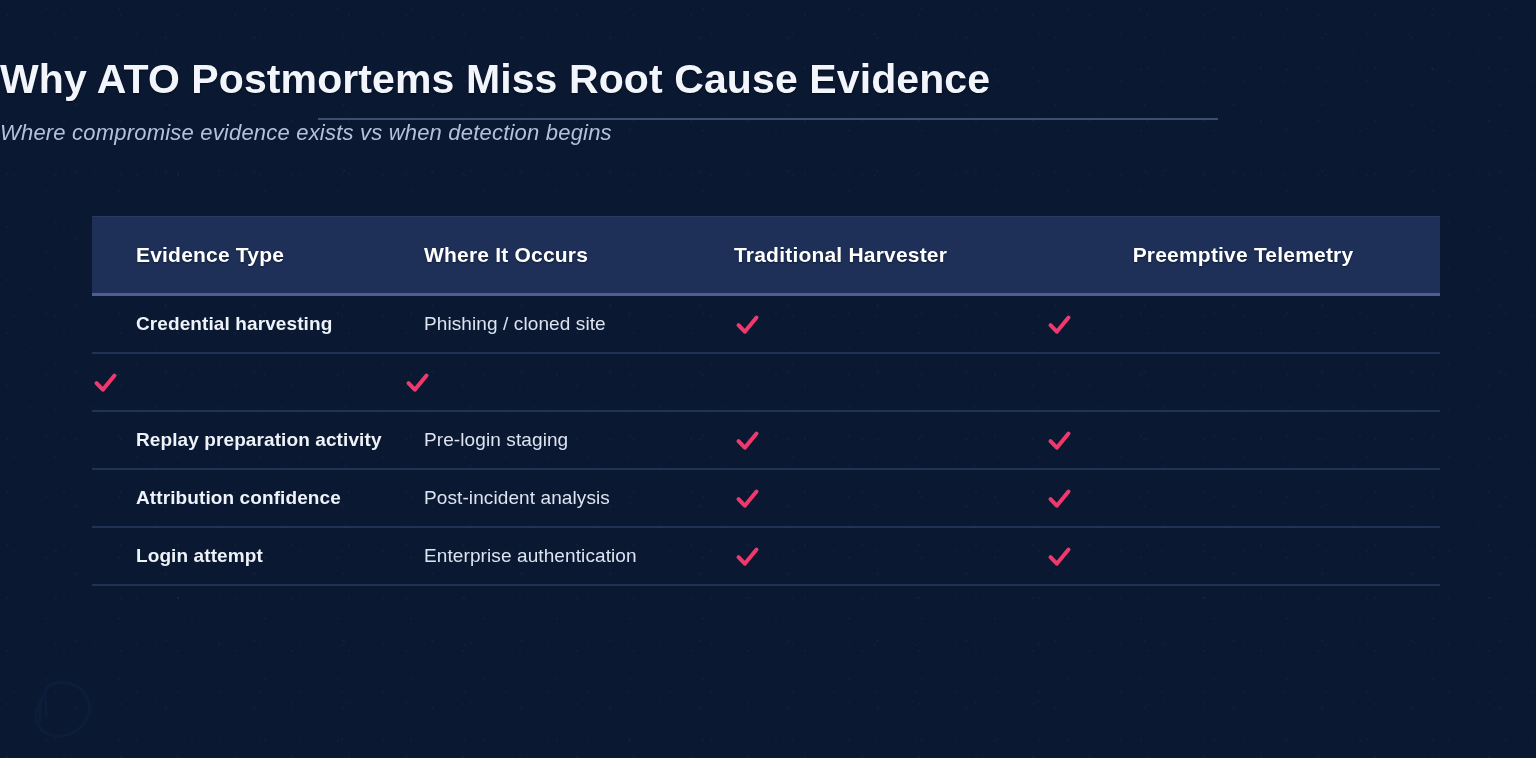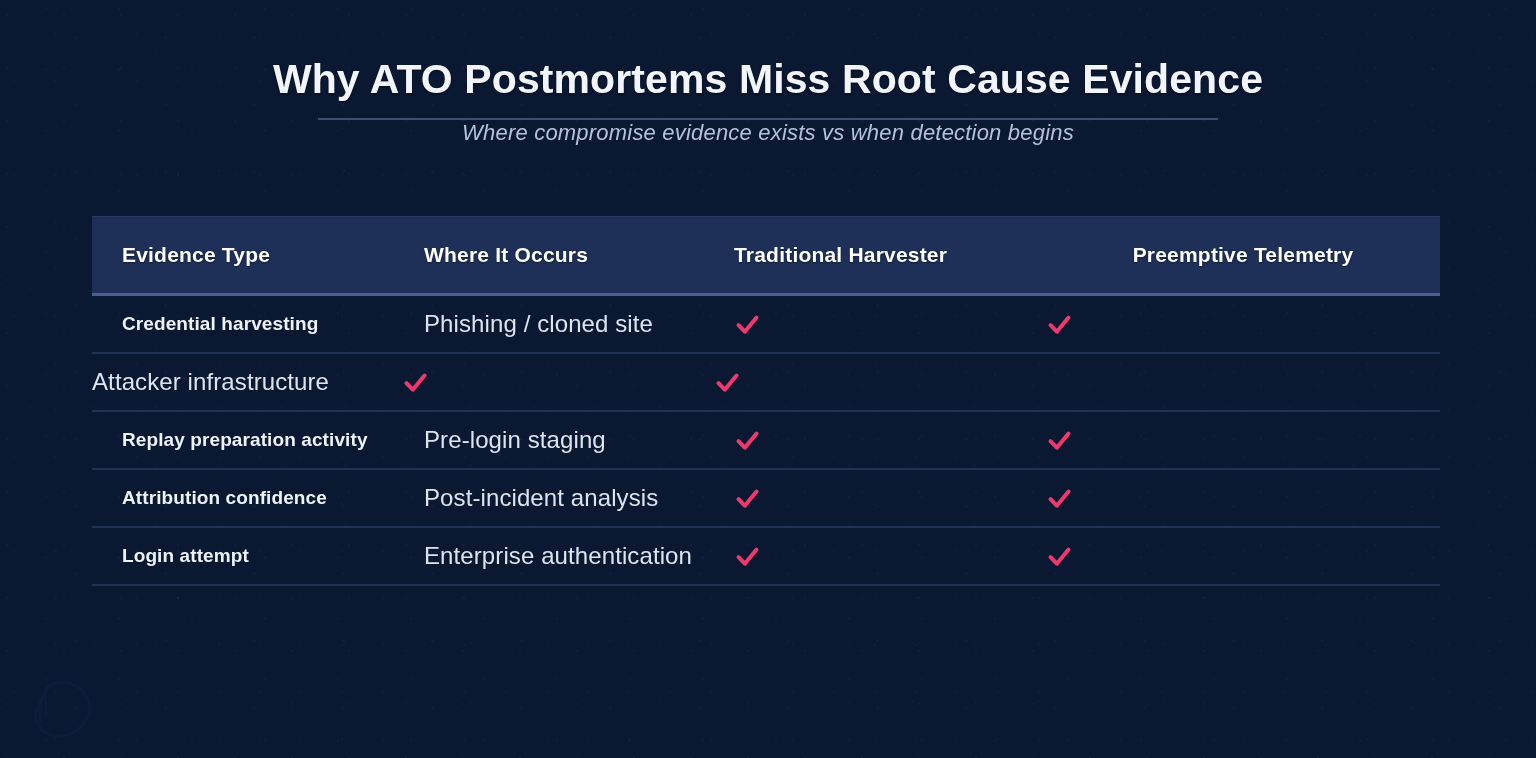--- a/index.html
+++ b/index.html
@@ -47,21 +47,21 @@
   .page{
     position:relative;
     width:1536px;
     height:758px;
     z-index:2;
   }
 
   
   .titlewrap{
     padding-top:58px;
-    text-align:center;
+    text-align:left;
   }
 
   .title{
     font-size:41px;
     font-weight:bold;
     color:#f2f5fb;
     letter-spacing:.1px;
     line-height:1.06;
     font-stretch:condensed;
     text-shadow:0 1px 2px rgba(0,0,0,.45);
@@ -99,21 +99,21 @@
     height:80px;
     border-bottom:3px solid #4a6092;
     box-shadow:0 1px 0 rgba(255,255,255,.05) inset;
   }
 
   .tbody-row{
     height:58px;
     border-bottom:2px solid #213354;
   }
 
-  .c1{ width:332px; padding-left:30px; }
+  .c1{ width:332px; padding-left:44px; }
   .c2{ width:310px; }
   .c3{ width:312px; }
   .c4{ width:auto; flex:1;text-align:center; }
 
   .th{
     font-size:21px;
     font-weight:bold;
     color:#ffffff;
     letter-spacing:.2px;
     font-stretch:condensed;
@@ -122,21 +122,21 @@
 
   .cell-strong{
     font-size:19px;
     font-weight:bold;
     color:#eef2f9;
     letter-spacing:.1px;
     font-stretch:condensed;
   }
 
   .cell-plain{
-    font-size:24px;
+    font-size:19px;
     font-weight:normal;
     color:#dde4f0;
     letter-spacing:.1px;
     font-stretch:condensed;
   }
 
   .status{
     display:flex;
     align-items:center;
     gap:13px;
@@ -205,21 +205,20 @@
               <span class="icon">
                 <svg viewBox="0 0 24 24" aria-hidden="true">
                   <path d="M4 12.6 L9.6 18.4 L20 5.8" fill="none" stroke="#f0386c" stroke-width="3.6" stroke-linecap="round" stroke-linejoin="round"></path>
                 </svg>
               </span>
               <span class="status-label"></span>
             </div>
           </div>
         </div>
         <div class="trow tbody-row">
-          <div class="c2 cell-plain">Attacker infrastructure</div>
           <div class="c3">
             <div class="status">
               <span class="icon">
                 <svg viewBox="0 0 24 24" aria-hidden="true">
                   <path d="M4 12.6 L9.6 18.4 L20 5.8" fill="none" stroke="#f0386c" stroke-width="3.6" stroke-linecap="round" stroke-linejoin="round"></path>
                 </svg>
               </span>
               <span class="status-label"></span>
             </div>
           </div>

